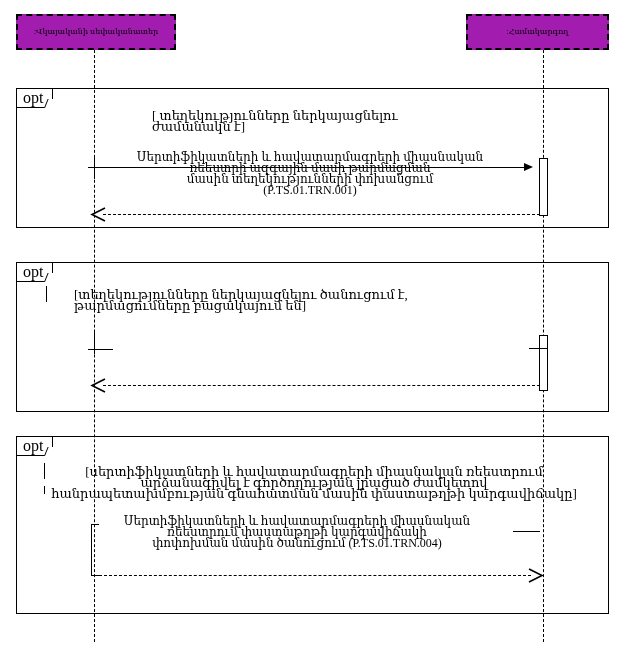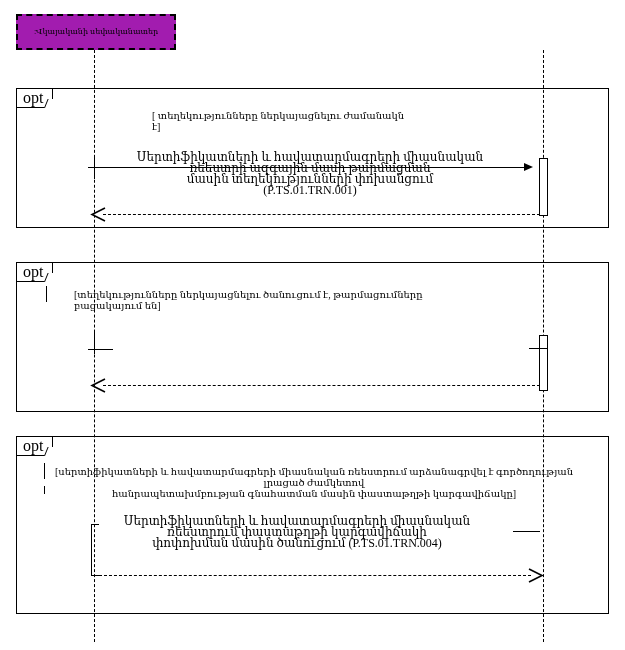--- a/index.html
+++ b/index.html
@@ -92,21 +92,21 @@
     height: 9px;
     background: #ffffff;
     border-left: 1px solid #000000;
     transform: skewX(-22deg);
     transform-origin: bottom left;
   }
 
   
   .guard {
     position: absolute;
-    font-size: 10px;
+    font-size: 13px;
     line-height: 11px;
     color: #000000;
     white-space: pre-line;
     padding-left: 24px;
   }
   .guard-center {
     text-align: center;
   }
 
   
@@ -160,20 +160,23 @@
 </style>
 </head>
 <body>
 
 <div id="canvas">
 
   <div class="actor-box" style="left:16px; top:14px; width:160px; height:36px;">
     <span class="actor-label">:Վկայականի սեփականատեր</span>
   </div>
 
+  <div class="actor-box" style="left:466px; top:14px; width:143px; height:36px;">
+    <span class="actor-label">:Համակարգող</span>
+  </div>
 
   <div class="lifeline" style="left:94px; top:50px; height:592px;"></div>
   <div class="lifeline" style="left:543px; top:50px; height:592px;"></div>
 
   <div class="frag" style="left:16px; top:88px; width:593px; height:140px;">
     <div class="frag-tag">opt</div>
   </div>
 
   <div class="guard" style="left:128px; top:110px; width:260px;">[ տեղեկությունները ներկայացնելու ժամանակն է]</div>
 

